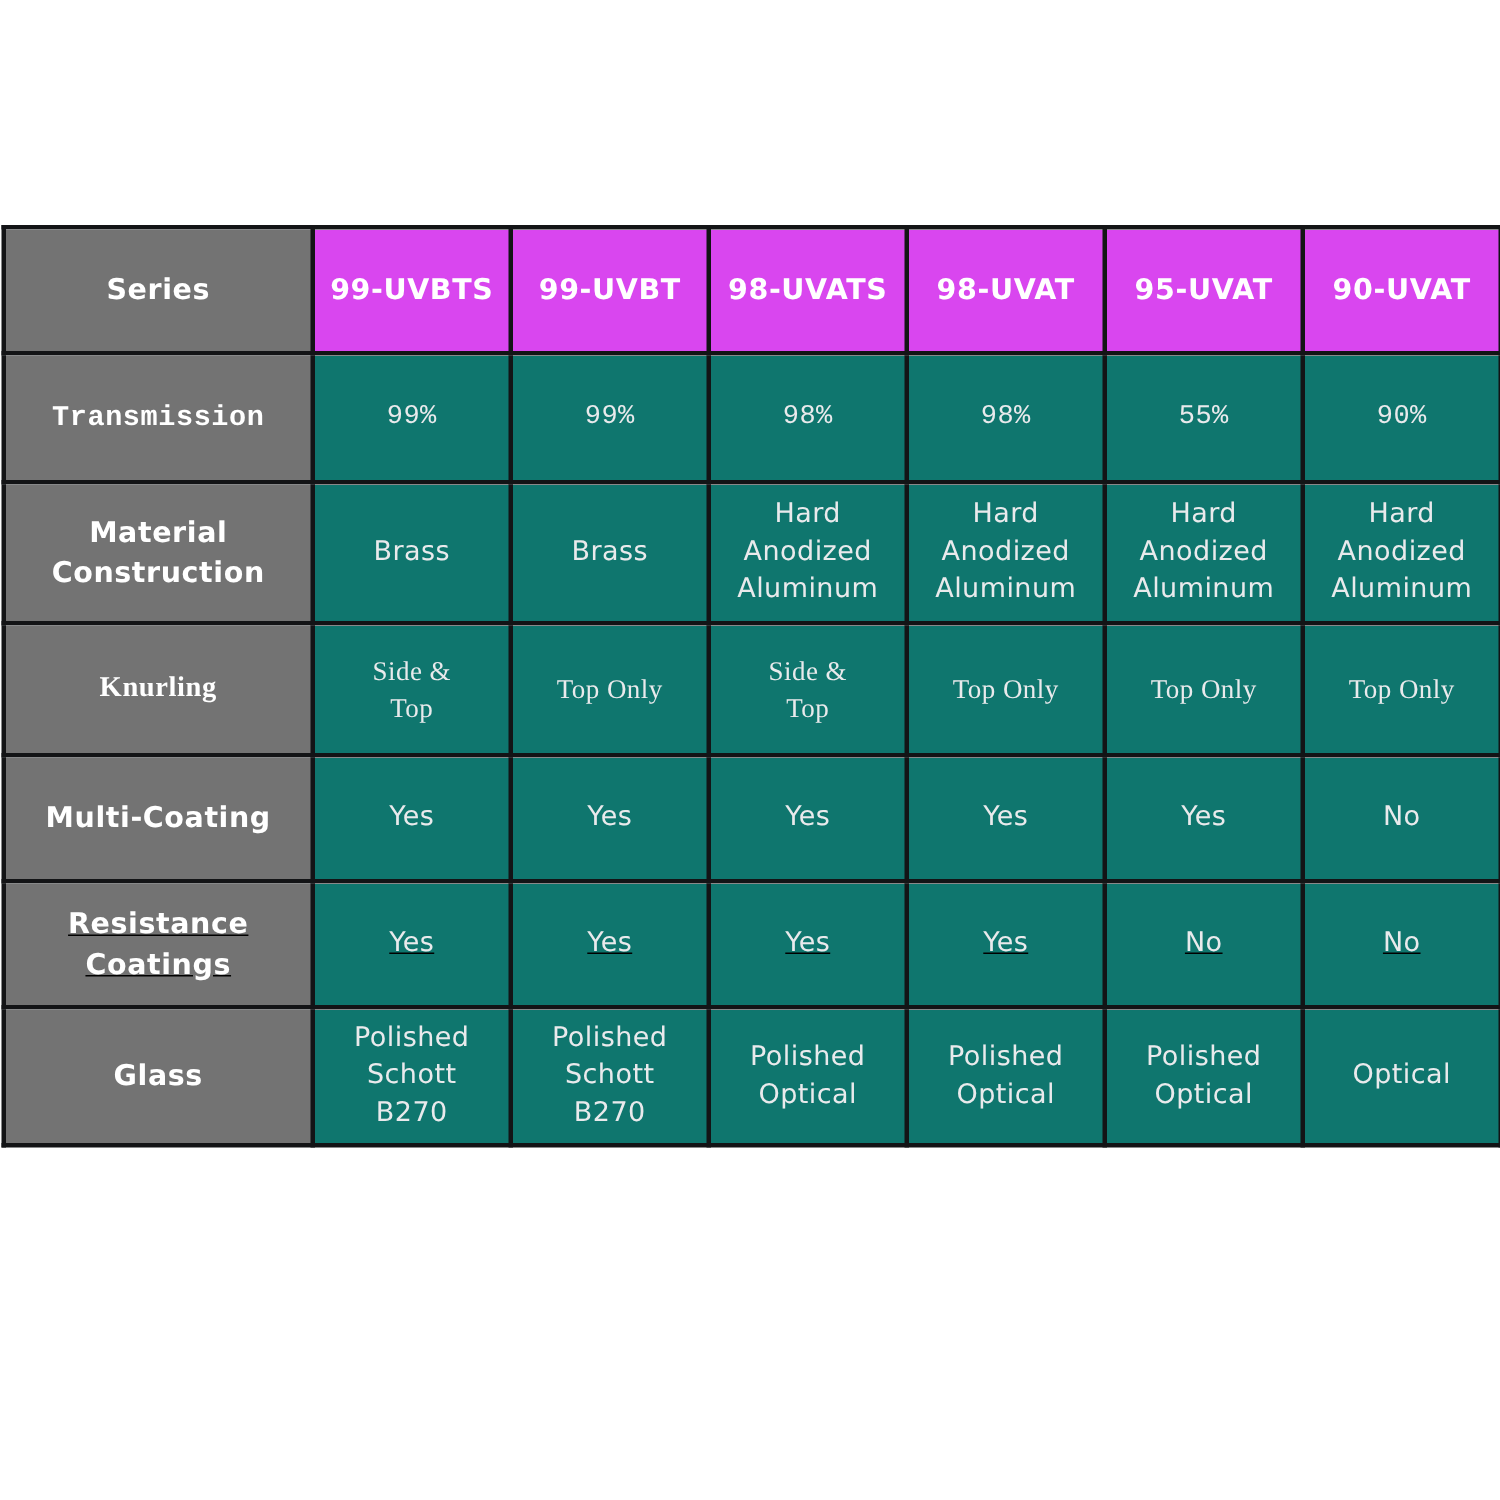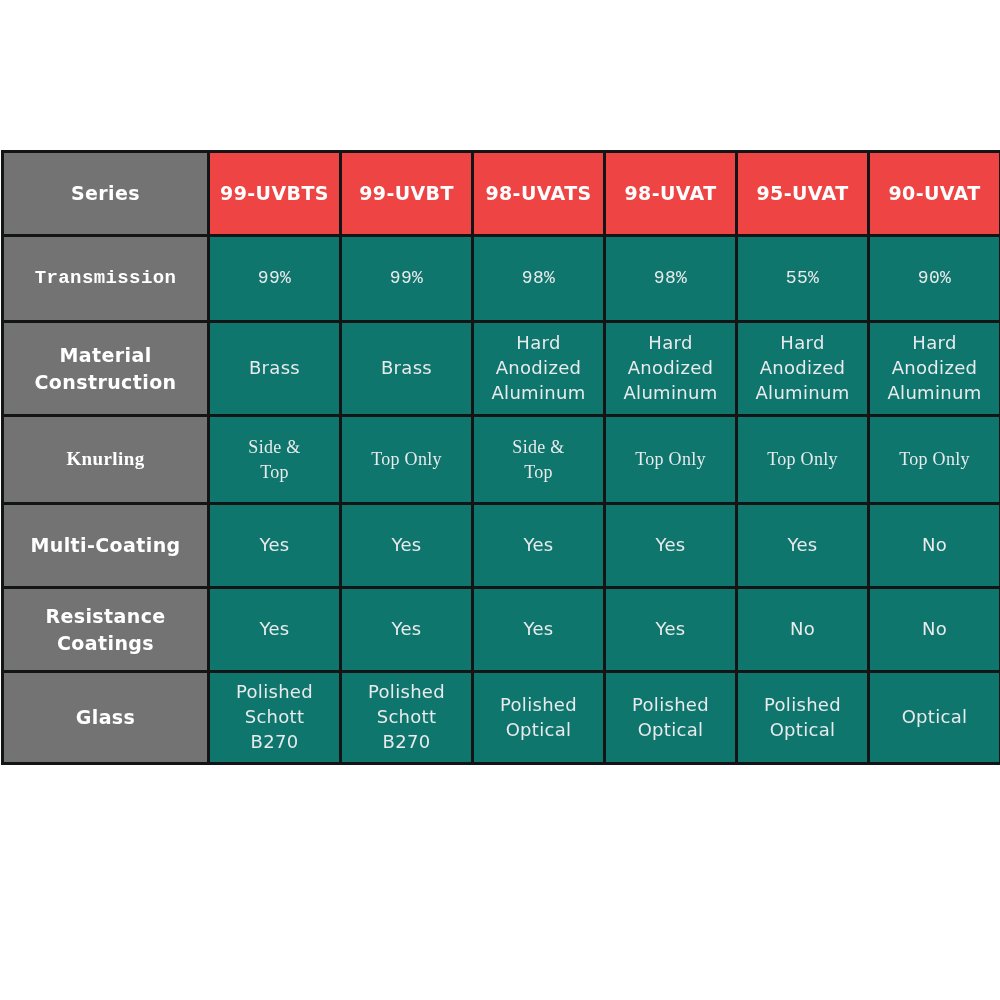--- a/index.html
+++ b/index.html
@@ -28,36 +28,36 @@
     vertical-align: middle;
     line-height: 1.38;
     overflow: hidden;
   }
   
   thead tr        { height: 84px; }
   tbody tr:nth-child(1) { height: 86px; font-family: Liberation Mono, monospace; }
   tbody tr:nth-child(2) { height: 94px; }
   tbody tr:nth-child(3) { height: 88px; font-family: Liberation Serif, serif; }
   tbody tr:nth-child(4) { height: 84px; }
-  tbody tr:nth-child(5) { height: 84px; }
+  tbody tr:nth-child(5) { height: 84px; text-decoration: underline; }
   tbody tr:nth-child(6) { height: 92px; }
   tbody tr:nth-child(7) { height: 85px; }
 
   
   .lbl {
     background: #737373;
     color: #ffffff;
     font-weight: 700;
     font-size: 19px;
     letter-spacing: 0.4px;
     padding: 2px 22px;
   }
   
   .hdr {
-    background: #ef4444;
+    background: #d946ef;
     color: #ffffff;
     font-weight: 700;
     font-size: 19px;
     letter-spacing: 0.4px;
     padding: 2px 4px;
   }
   
   .v {
     background: #0f766e;
     color: #e9eaec;

